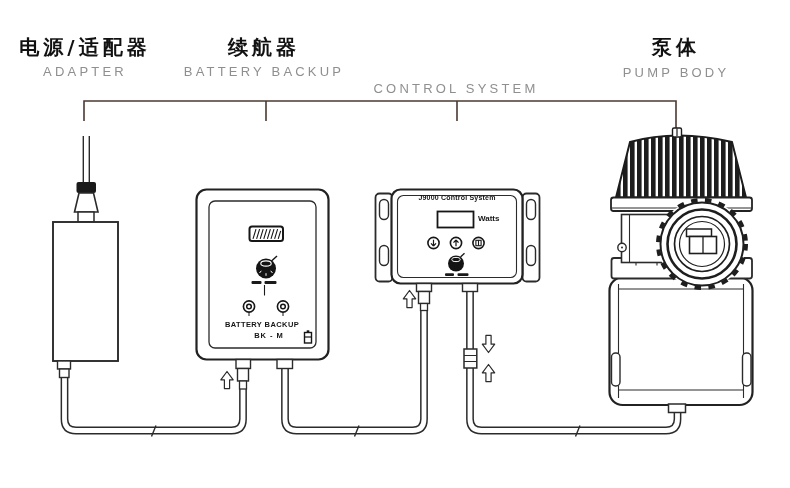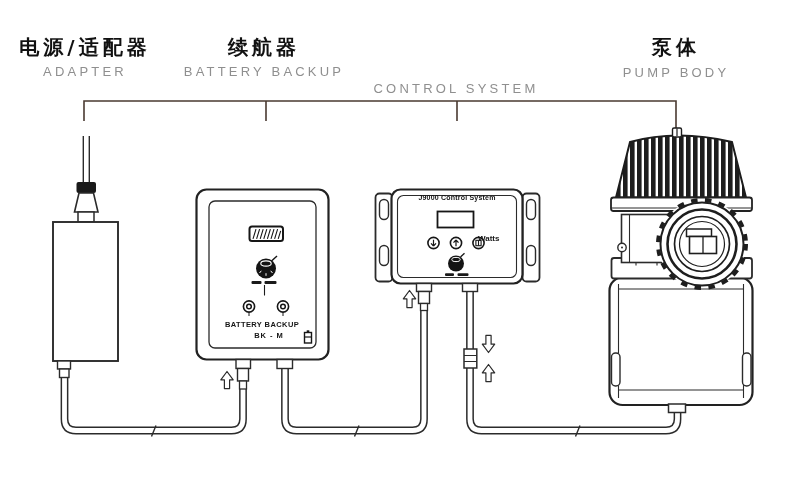--- a/index.html
+++ b/index.html
@@ -19,21 +19,21 @@
     transform:translateX(-50%);font-weight:500;
   }
   .lbl-sm{
     font-size:7.5px;font-weight:bold;text-align:center;transform:translateX(-50%);
     letter-spacing:0.4px;color:#161616;
   }
   .lbl-title{
     font-size:7px;font-weight:bold;text-align:center;transform:translateX(-50%);
     letter-spacing:0.2px;color:#161616;
   }
-  .lbl-watts{font-size:8px;font-weight:bold;color:#161616;margin-top:20px;}
+  .lbl-watts{font-size:8px;font-weight:bold;color:#161616;}
 </style>
 </head>
 <body>
 
 <div class="canvas">
 
   <div class="txt hdr-zh" style="left:85px;top:34px;">电源/适配器</div>
   <div class="txt hdr-en" style="left:85px;top:64px;">ADAPTER</div>
   <div class="txt hdr-zh" style="left:264px;top:34px;">续航器</div>
   <div class="txt hdr-en" style="left:264px;top:64px;">BATTERY BACKUP</div>

